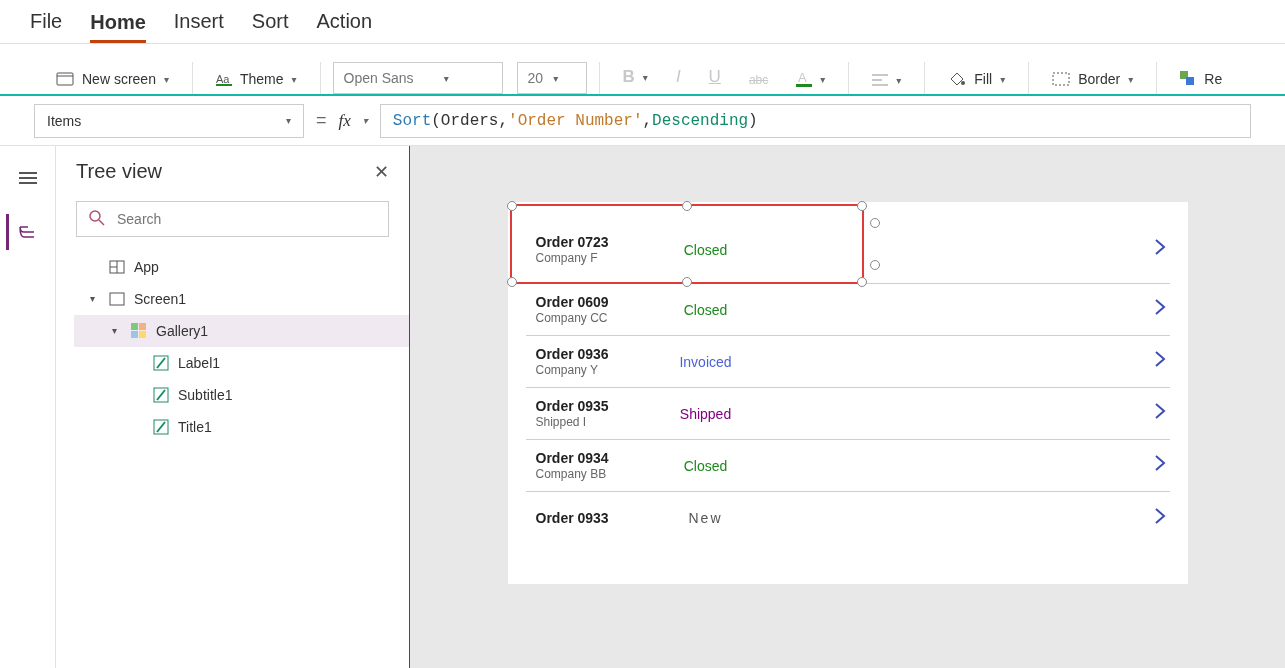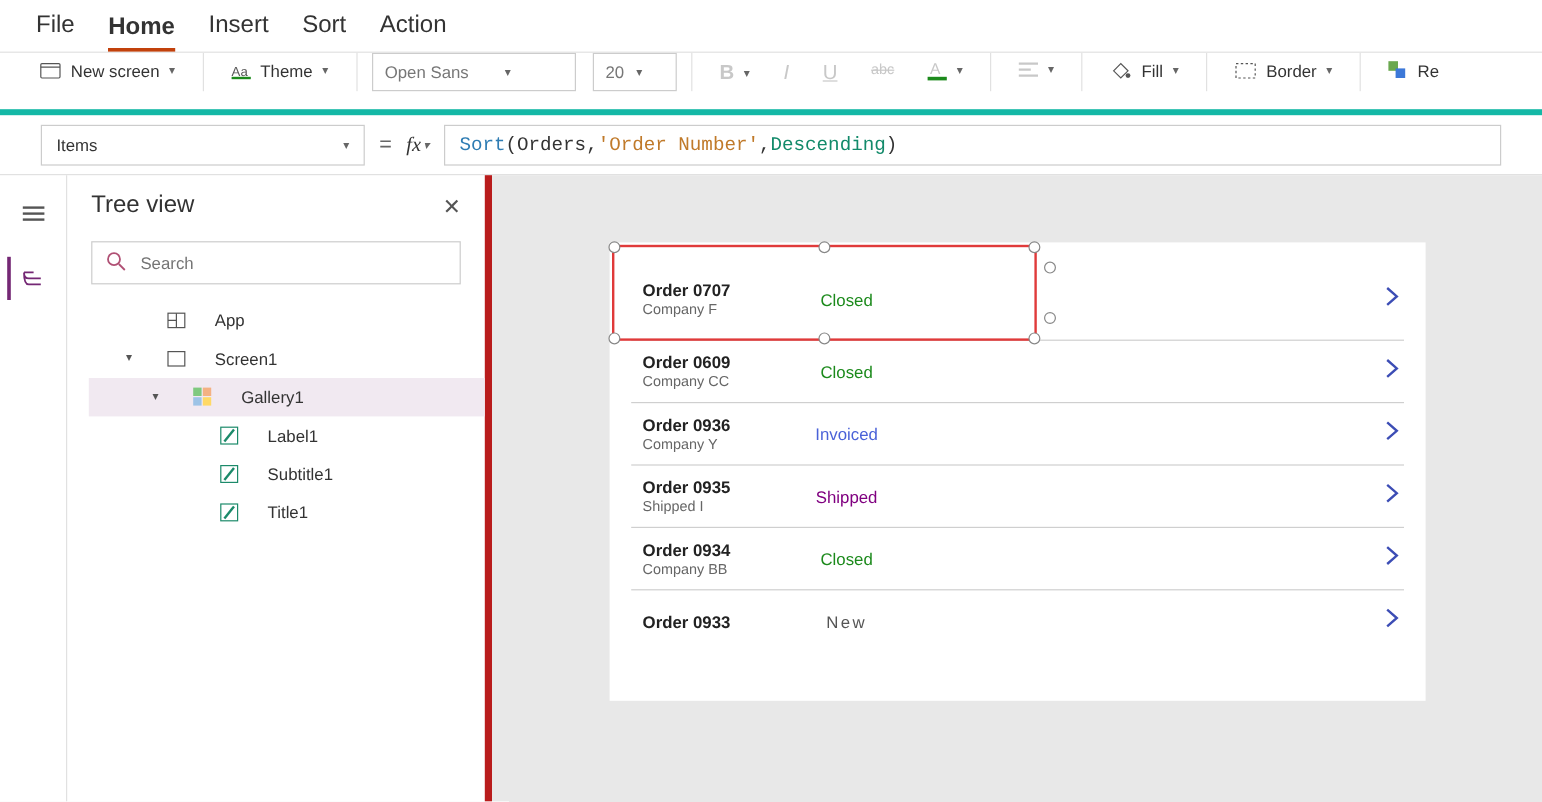--- a/index.html
+++ b/index.html
@@ -4,55 +4,55 @@
 <style>
   html,body{margin:0;padding:0;font-family:"Segoe UI",Arial,sans-serif;font-size:14px;color:#333;background:#fff;width:1285px;height:668px;overflow:hidden}
   *{box-sizing:border-box}
 
   
   .menu-bar{display:flex;align-items:center;height:44px;padding:0 30px;gap:28px;border-bottom:1px solid #e1e1e1}
   .menu-item{font-size:20px;color:#333;cursor:pointer}
   .menu-item.active{font-weight:600;border-bottom:3px solid #c2410c;padding-bottom:6px;margin-bottom:-10px}
 
   
-  .ribbon{display:flex;align-items:flex-start;height:52px;padding:0 22px;border-bottom:5px solid #14b8a6;gap:6px;white-space:nowrap;overflow:hidden}
+  .ribbon{display:flex;align-items:flex-end;height:52px;padding:0 45px;border-bottom:2px solid #14b8a6;gap:6px;white-space:nowrap;overflow:hidden}
   .rb-btn{display:flex;align-items:center;gap:8px;padding:6px 10px;border:1px solid transparent;border-radius:2px;cursor:pointer;font-size:14px;color:#333}
   .rb-sep{width:1px;height:32px;background:#e1e1e1;margin:0 6px}
   .rb-select{display:flex;align-items:center;border:1px solid #ccc;height:32px;padding:0 10px;color:#777;gap:30px;cursor:pointer}
   .rb-select.small{gap:10px}
   .rb-ic{display:inline-flex;align-items:center;justify-content:center;color:#555}
   .rb-ic svg{display:block}
   .chev{font-size:10px;color:#666}
 
   
   .formula-row{display:flex;align-items:center;height:50px;padding:0 34px;border-bottom:1px solid #e1e1e1;gap:12px}
   .prop-select{display:flex;align-items:center;justify-content:space-between;border:1px solid #ccc;height:34px;width:270px;padding:0 12px;color:#333;cursor:pointer}
   .eq{font-size:18px;color:#666}
-  .fx{display:flex;align-items:center;gap:2px;font-style:italic;font-family:Georgia,serif;font-size:17px;color:#333;cursor:pointer}
+  .fx{display:flex;align-items:center;gap:12px;font-style:italic;font-family:Georgia,serif;font-size:17px;color:#333;cursor:pointer}
   .formula-input{flex:1;border:1px solid #ccc;height:34px;display:flex;align-items:center;padding:0 12px;font-family:Liberation Mono, monospace;font-size:16px}
   .tok-fn{color:#2e7cb3}
   .tok-id{color:#333}
   .tok-str{color:#c07a2a}
   .tok-key{color:#128a6a}
 
   
   .work{display:flex;height:522px}
   .rail{width:56px;border-right:1px solid #e1e1e1;display:flex;flex-direction:column;align-items:center;padding-top:14px;gap:18px}
   .rail-item{width:40px;height:36px;display:flex;align-items:center;justify-content:center;cursor:pointer;color:#555}
   .rail-item.active{border-left:3px solid #742774;margin-left:-3px;color:#742774}
 
   
-  .tree-panel{width:354px;border-right:6px solid #b91c1c;display:flex;flex-direction:column}
+  .tree-panel{width:354px;border-right:1px solid #b91c1c;display:flex;flex-direction:column}
   .tree-head{display:flex;align-items:center;justify-content:space-between;padding:14px 20px}
   .tree-title{font-size:20px;color:#333}
   .close-x{font-size:18px;color:#555;cursor:pointer}
   .search-box{display:flex;align-items:center;gap:10px;margin:4px 20px 14px;border:1px solid #ccc;height:36px;padding:0 12px;color:#888}
   .search-box input{border:none;outline:none;flex:1;font-size:14px;color:#333;background:transparent}
   .tree{padding:0 0 0 18px;overflow:auto}
-  .node{display:flex;align-items:center;gap:23px;padding:7px 8px;cursor:pointer;font-size:14px;color:#333}
+  .node{display:flex;align-items:center;gap:8px;padding:7px 8px;cursor:pointer;font-size:14px;color:#333}
   .node.sel{background:#f1e9f1}
   .caret{width:10px;font-size:10px;color:#555;display:inline-block;transform:translateY(-1px)}
   .node .spacer{display:inline-block}
   .ic{display:inline-flex;width:18px;height:18px;align-items:center;justify-content:center}
 
   
   .canvas-wrap{flex:1;background:#e8e8e8;display:flex;align-items:flex-start;justify-content:center;padding-top:56px;overflow:auto}
   .phone{width:680px;height:382px;background:#fff;position:relative}
 
   .gallery{position:absolute;left:18px;top:14px;right:18px;bottom:14px}
@@ -307,21 +307,21 @@
           <span>Title1</span>
         </div>
       </div>
   </div>
 
   <div class="canvas-wrap">
     <div class="phone">
       <div class="gallery" id="gallery">
           <div class="row" style="height: 68px;">
             <div class="col1">
-              <div class="title">Order 0707</div>
+              <div class="title">Order 0723</div>
               <div class="sub">Company F</div>
             </div>
             <div class="status st-Closed">Closed</div>
             <div class="arrow"><svg width="12" height="18">
                 <path d="M2 2 L10 9 L2 16" fill="none" stroke="currentColor" stroke-width="2"></path>
               </svg></div>
           </div>
           <div class="row">
             <div class="col1">
               <div class="title">Order 0609</div>

